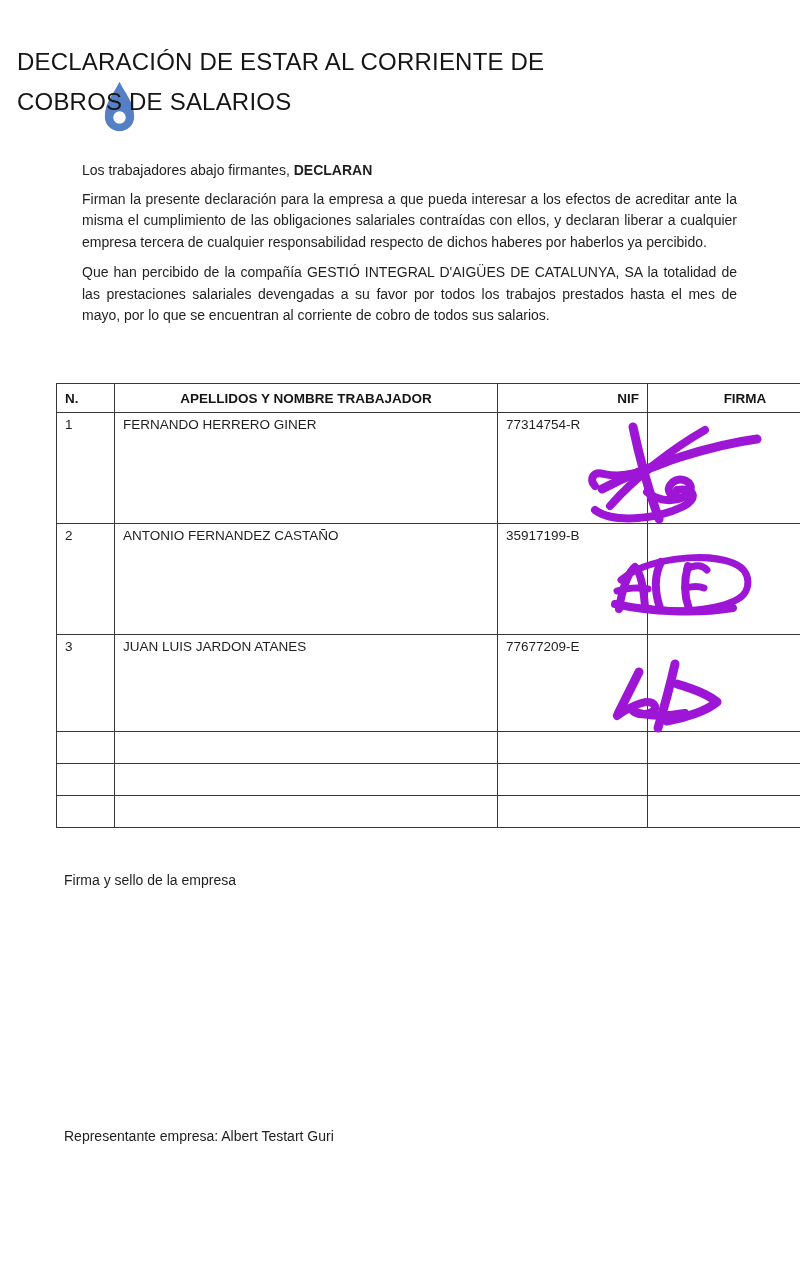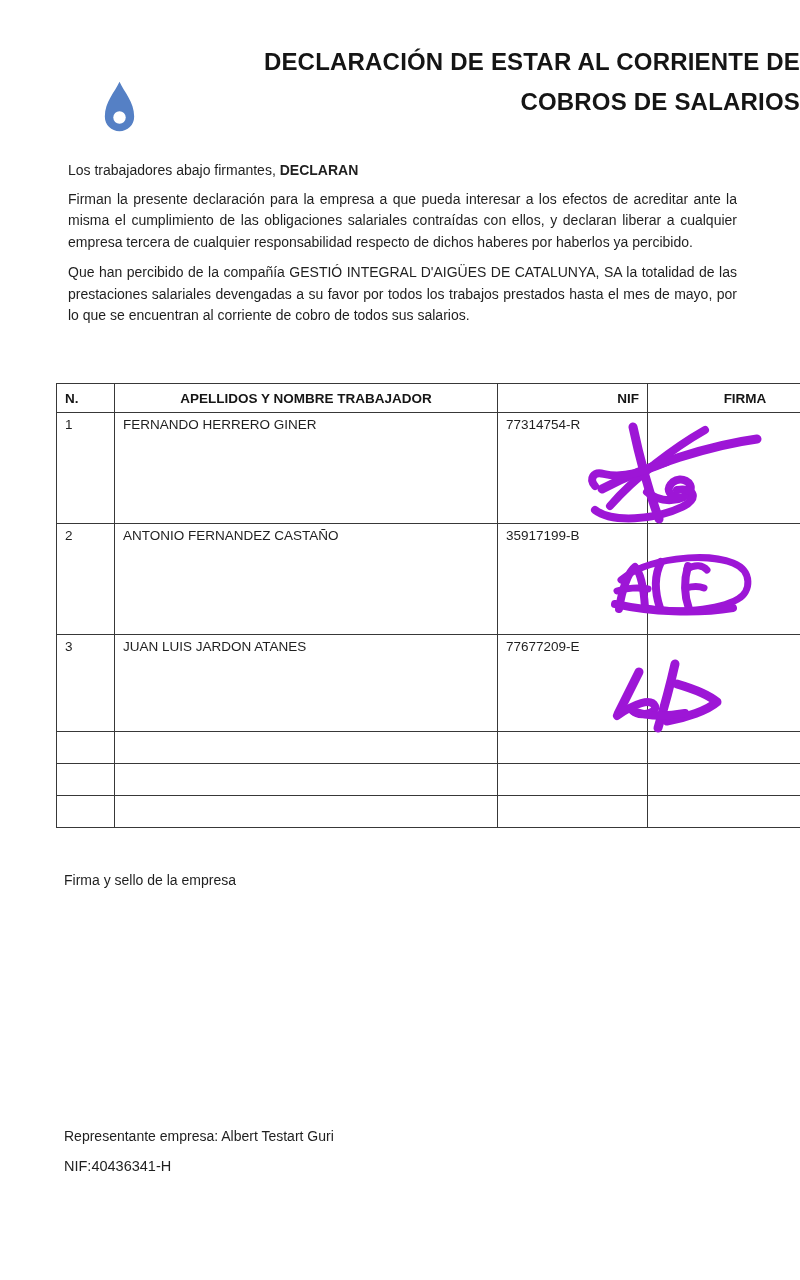--- a/index.html
+++ b/index.html
@@ -6,35 +6,35 @@
   .page{
     position:relative;
     width:800px;height:1280px;
     background:#ffffff;
     font-family:"Liberation Sans","DejaVu Sans",sans-serif;
     color:#1f1f1f;
     overflow:hidden;
   }
   .title{
     position:absolute;top:42px;left:0;right:0;
-    padding-left:32px;
-    text-align:right;
-    font-size:24px;font-weight:bold;
+    padding-left:17px;
+    text-align:left;
+    font-size:24px;font-weight:normal;
     line-height:40px;
     color:#151515;
     letter-spacing:0.2px;
   }
   .drop{
     position:absolute;left:103px;top:79px;width:33px;height:55px;
   }
   .intro{
     position:absolute;left:64px;right:63px;top:160px;
     font-size:14px;line-height:21.5px;text-align:justify;
   }
-  .intro p{margin:0 0 9px 4px;}
+  .intro p{margin:0 0 9px 18px;}
   .intro p.first{margin-bottom:7px;text-align:left;}
   b{font-weight:bold;}
   table.workers{
     position:absolute;left:56px;top:383px;
     width:718px;
     border-collapse:collapse;
     table-layout:fixed;
     font-size:13.5px;
   }
   table.workers th, table.workers td{
@@ -168,16 +168,15 @@
     <path stroke-width="8" d="M26,70 C44,57 60,52 64,60 C66,68 48,71 42,65"></path>
     <path stroke-width="8" d="M42,65 C60,72 78,70 94,67"></path>
   </svg>
 
   <div class="closing">
     <p class="firma-line">Firma y sello de la empresa</p>
   </div>
 
   <div class="footer">
     <div>Representante empresa: Albert Testart Guri</div>
-    <div class="nif-line">NIF:40436341-H</div>
   </div>
 
 </div>
 
 </body></html>

